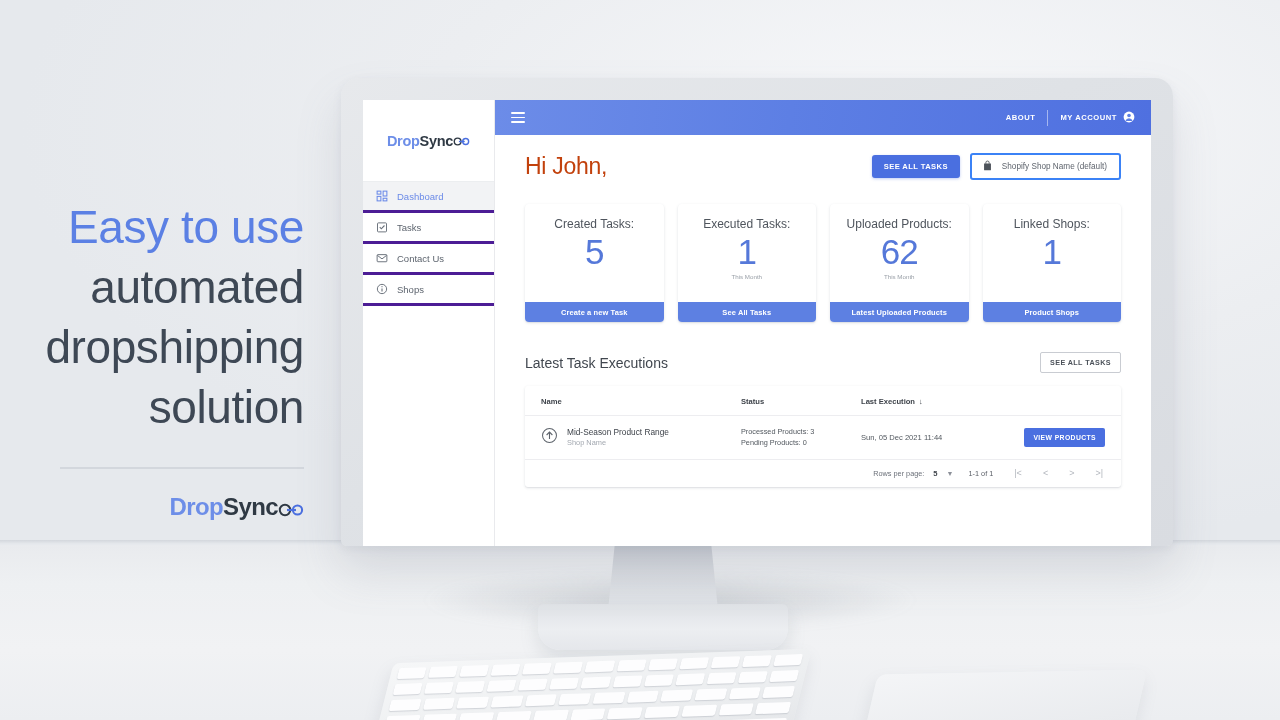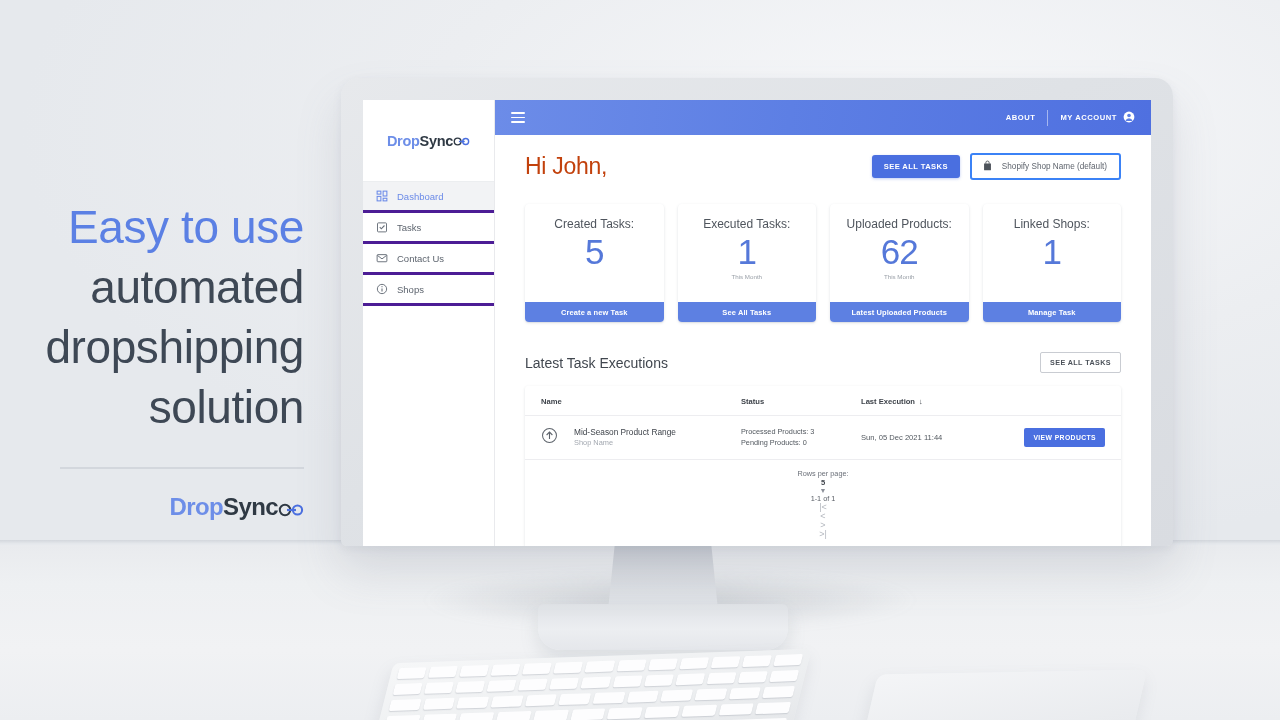--- a/index.html
+++ b/index.html
@@ -196,32 +196,32 @@
   .table-card {
     background: #fff; border-radius: 3px;
     box-shadow: 0 1px 3px rgba(60,70,90,0.14), 0 1px 1px rgba(60,70,90,0.06);
   }
   .thead { display: flex; padding: 11px 16px 9px 16px; border-bottom: 1px solid #ededf0; }
   .th { font-size: 7.6px; font-weight: 700; color: #3f444b; display: flex; align-items: center; gap: 4px; }
   .c-name { flex: 0 0 200px; }
   .c-status { flex: 0 0 120px; }
   .c-exec { flex: 1; }
   .trow { display: flex; align-items: center; padding: 10px 16px; border-bottom: 1px solid #ededf0; }
-  .task-cell { flex: 0 0 200px; display: flex; align-items: center; gap: 16px; }
+  .task-cell { flex: 0 0 200px; display: flex; align-items: center; gap: 9px; }
   .task-name { font-size: 8.3px; color: #3f444b; }
   .task-shop { font-size: 7.4px; color: #a3a8b0; margin-top: 1px; }
   .status-cell { flex: 0 0 120px; font-size: 7.3px; color: #52585f; line-height: 1.55; }
   .exec-cell { flex: 1; font-size: 7.6px; color: #52585f; }
   .act-cell { flex: 0 0 85px; display: flex; justify-content: flex-end; }
   .btn-view {
     background: #4a6fe0; color: #fff; border: none; font-family: inherit;
     font-size: 6.8px; font-weight: 700; letter-spacing: 0.4px;
     padding: 6px 9px; border-radius: 2px; cursor: pointer;
   }
-  .tfoot { display: flex; align-items: center; justify-content: flex-end; padding: 9px 12px; flex-direction: column; }
+  .tfoot { display: flex; align-items: center; justify-content: flex-end; gap: 9px; padding: 9px 12px; }
   .pg-label { font-size: 7.3px; color: #6b7079; }
   .pg-value { font-size: 7.6px; color: #3f444b; font-weight: 600; }
   .pg-caret { color: #8c9099; font-size: 7px; cursor: pointer; }
   .pg-range { font-size: 7.3px; color: #5c6169; margin: 0 6px; }
   .pg-btn { font-size: 9px; color: #b3b7be; padding: 0 6px; cursor: pointer; line-height: 1; }
 </style>
 </head>
 <body>
 
 <div class="scene">
@@ -442,21 +442,21 @@
             </div>
             <div class="card-action">Latest Uploaded Products</div>
           </div>
 
           <div class="card">
             <div class="card-body">
               <div class="card-title">Linked Shops:</div>
               <div class="card-value">1</div>
               <div class="card-sub"></div>
             </div>
-            <div class="card-action">Manage Task</div>
+            <div class="card-action">Product Shops</div>
           </div>
         </div>
 
         <div class="section-head">
           <div class="section-title">Latest Task Executions</div>
           <button class="btn-outline">SEE ALL TASKS</button>
         </div>
 
         <div class="table-card">
           <div class="thead">

